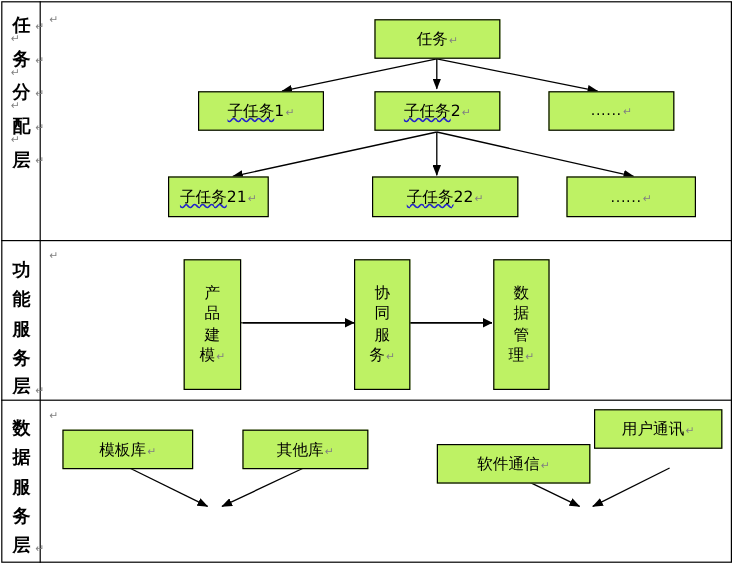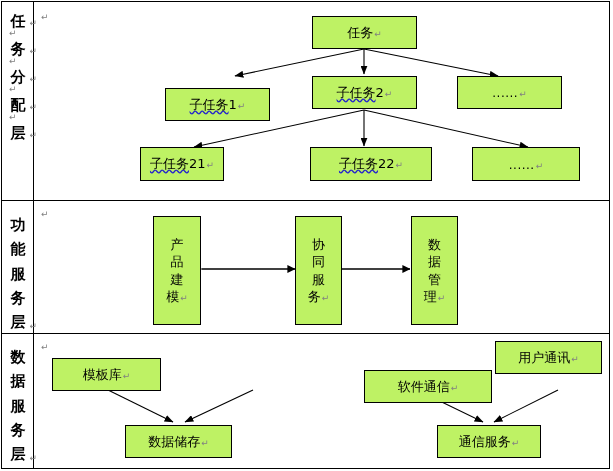--- a/index.html
+++ b/index.html
@@ -230,21 +230,21 @@
     <line x1="253" y1="390" x2="185" y2="422" stroke="#000" stroke-width="1.1" marker-end="url(#ah)"></line>
 
     <line x1="417" y1="390" x2="483" y2="422" stroke="#000" stroke-width="1.1" marker-end="url(#ah)"></line>
     <line x1="558" y1="390" x2="494" y2="422" stroke="#000" stroke-width="1.1" marker-end="url(#ah)"></line>
   </svg>
 
   <div class="box" style="left:312px; top:16px; width:105px; height:33px;">
     <span class="txt"><span>任务</span><span class="pilcrow">↵</span></span>
   </div>
 
-  <div class="box" style="left:165px; top:76px; width:105px; height:33px;margin-top:12px;">
+  <div class="box" style="left:165px; top:76px; width:105px; height:33px;">
     <span class="txt"><span class="wavy">子任务</span><span>1</span><span class="pilcrow">↵</span></span>
   </div>
 
   <div class="box" style="left:312px; top:76px; width:105px; height:33px;">
     <span class="txt"><span class="wavy">子任务</span><span>2</span><span class="pilcrow">↵</span></span>
   </div>
 
   <div class="box" style="left:457px; top:76px; width:105px; height:33px;">
     <span class="txt"><span class="dots">......</span><span class="pilcrow">↵</span></span>
   </div>
@@ -279,30 +279,27 @@
     <span class="vch">数</span>
     <span class="vch">据</span>
     <span class="vch">管</span>
     <span class="vch"><span>理</span><span class="pilcrow">↵</span></span>
   </div>
 
   <div class="box" style="left:52px; top:358px; width:109px; height:33px;justify-content:center;">
     <span class="txt"><span>模板库</span><span class="pilcrow">↵</span></span>
   </div>
 
-
-  <div class="box" style="left:125px; top:425px; width:107px; height:33px;">
-    <span class="txt"><span>数据储存</span><span class="pilcrow">↵</span></span>
-  </div>
+  <div class="box" style="left:202px; top:358px; width:105px; height:33px;">
+    <span class="txt"><span>其他库</span><span class="pilcrow">↵</span></span>
+  </div>
+
 
   <div class="box" style="left:364px; top:370px; width:128px; height:33px;">
     <span class="txt"><span>软件通信</span><span class="pilcrow">↵</span></span>
   </div>
 
   <div class="box" style="left:495px; top:341px; width:107px; height:33px;">
     <span class="txt"><span>用户通讯</span><span class="pilcrow">↵</span></span>
   </div>
 
-  <div class="box" style="left:437px; top:425px; width:104px; height:33px;">
-    <span class="txt"><span>通信服务</span><span class="pilcrow">↵</span></span>
-  </div>
 
 </div>
 
 </body></html>

